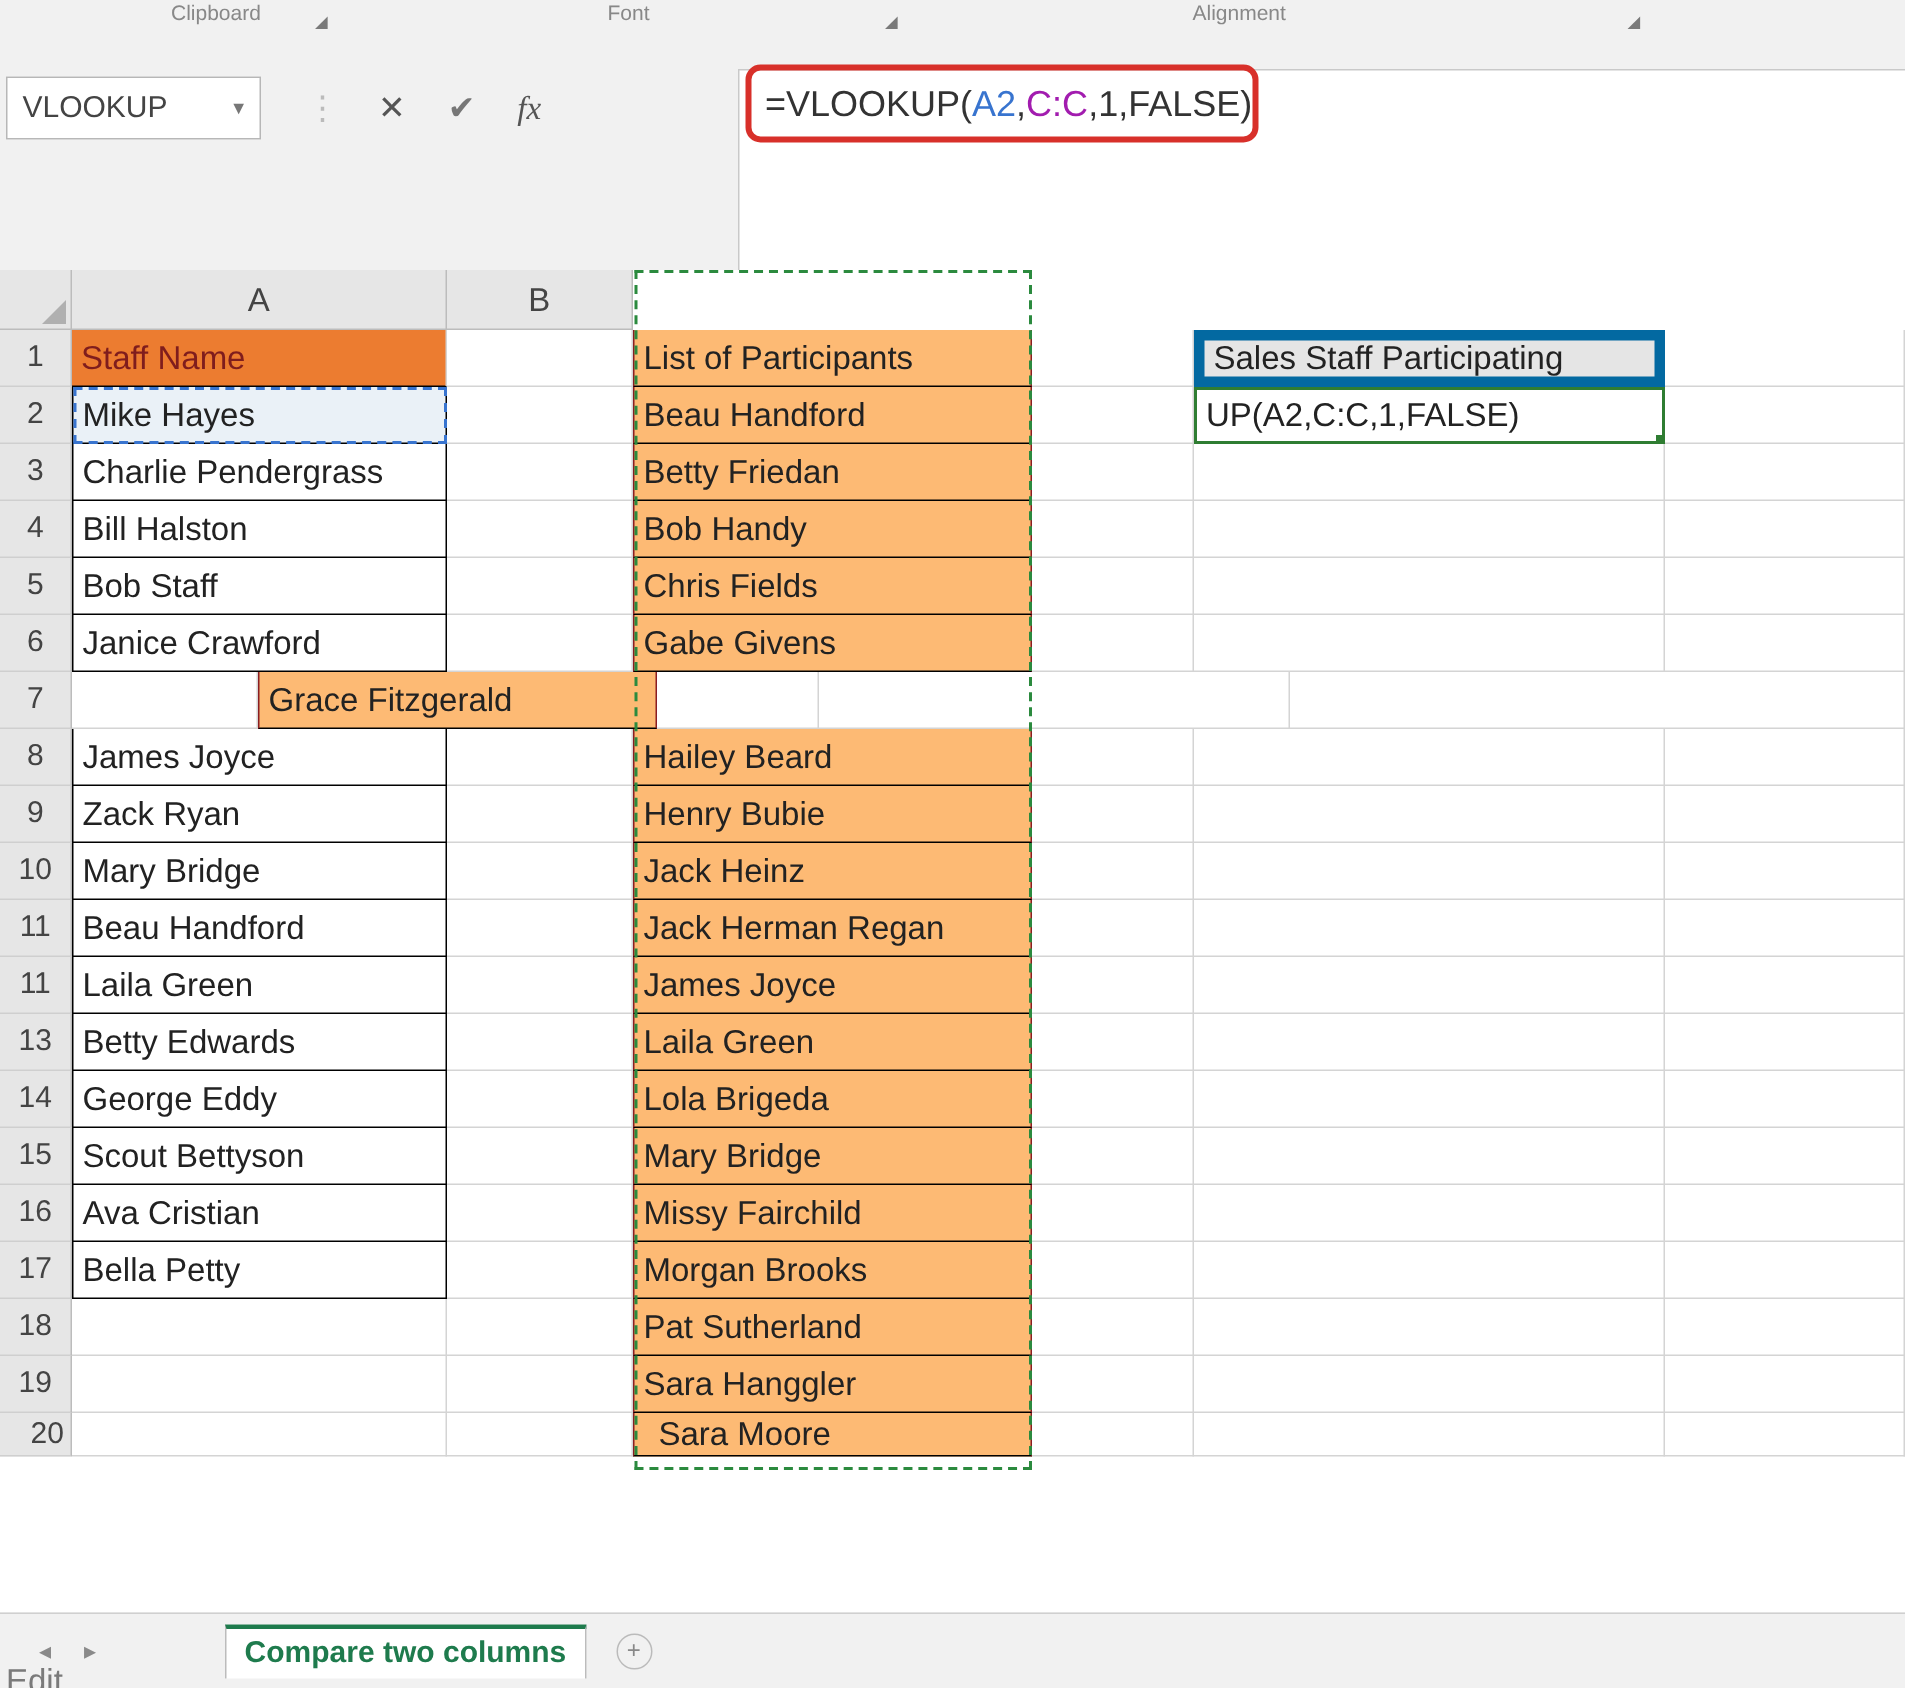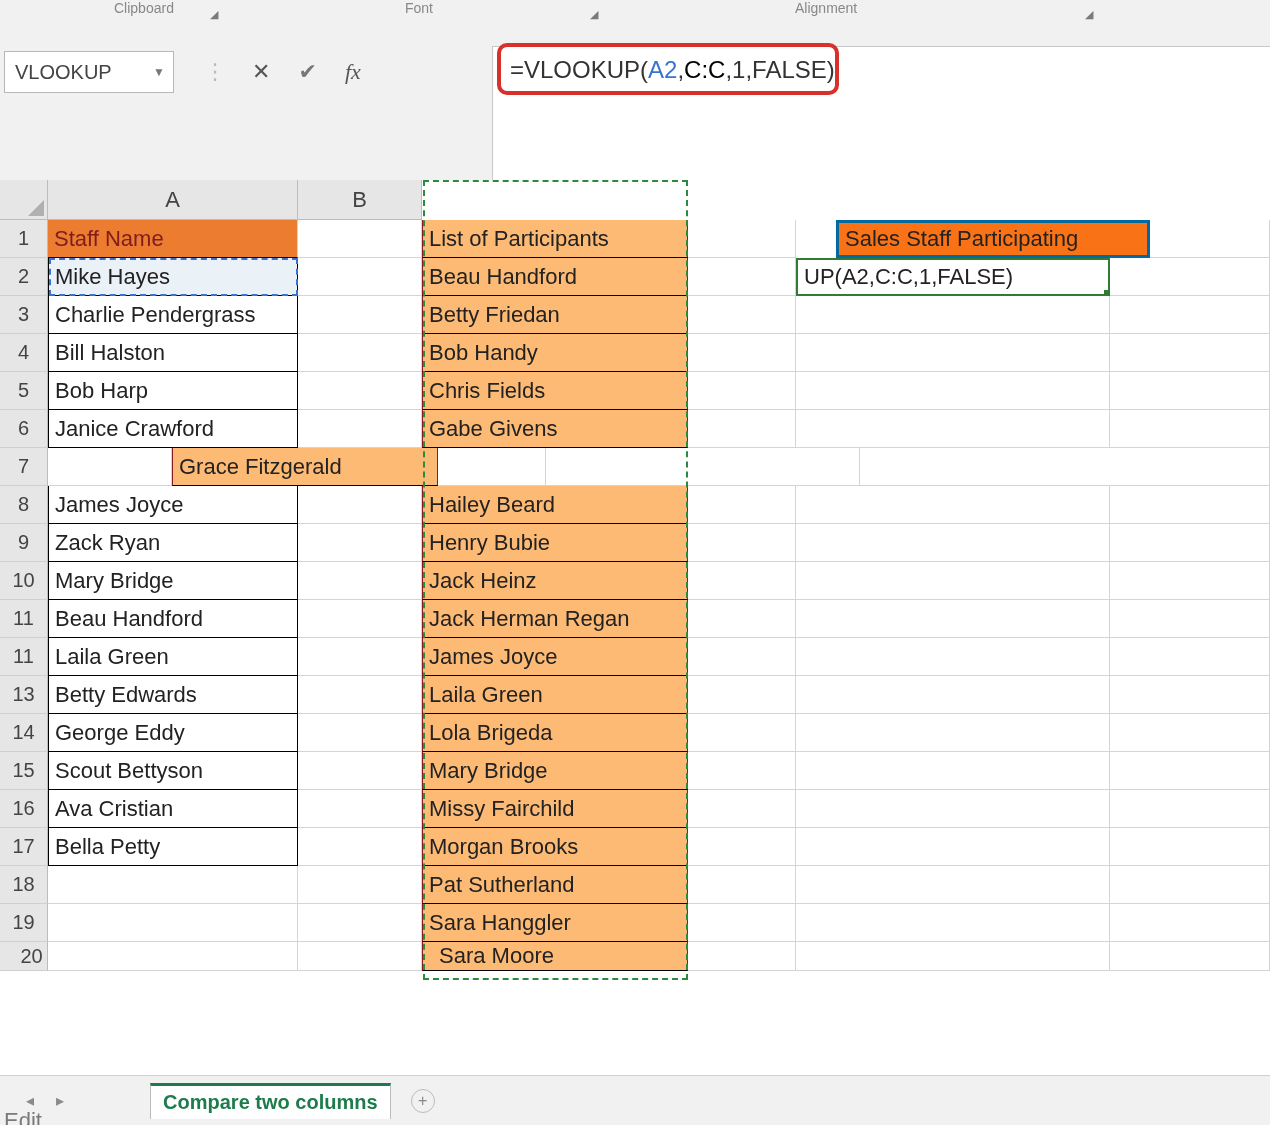--- a/index.html
+++ b/index.html
@@ -31,21 +31,21 @@
   }
   .formula-highlight{
     position:absolute; left:497px; top:5px; width:342px; height:52px;
     border:4px solid #d8302a; border-radius:10px; pointer-events:none;
   }
   .formula-text{
     position:absolute; left:510px; top:18px; font-size:24px; color:#333;
     font-family: "Segoe UI", Arial, sans-serif;
   }
   .formula-text .ref1{ color:#3874cf;}
-  .formula-text .ref2{ color:#000000;margin-top:44px;}
+  .formula-text .ref2{ color:#a21caf;margin-top:44px;}
   
   
   .fn-tip{
     position:absolute; left:524px; top:195px; right:0; height:30px;
     background:#f4f4f4; border:1px solid #bfbfbf; font-size:18px; color:#555;
     display:flex; align-items:center; padding-left:8px; white-space:nowrap; overflow:hidden;
   }
   .fn-tip b{ font-weight:700;}
   
   
@@ -90,21 +90,21 @@
     position:absolute; pointer-events:none;
     border:2px dashed #3874cf;
   }
   
   .c-col{ background:#fdba74; border-left:1.5px solid #8a1d22; border-right:1.5px solid #8a1d22; border-bottom:1px solid #000;}
   .c-dashed{
     position:absolute; pointer-events:none;
     border:2px dashed #2b8a3e;
   }
   
-  .e-hdr{ background:#f97316; border:3px solid #0369a1;margin-left:40px;}
+  .e-hdr{ background:#e5e5e5; border:7px solid #0369a1;}
   .e-active{
     border:2px solid #2f7d32; position:relative;
   }
   .e-active::after{
     content:""; position:absolute; right:-4px; bottom:-4px; width:8px; height:8px; background:#2f7d32;
   }
   
   
   .row.short{height:29px;}
   .row.short .rh,.row.short .cell{height:29px;padding-left:16px;}
@@ -215,21 +215,21 @@
           <div class="rh">4</div>
           <div class="cell colA a-body">Bill Halston</div>
           <div class="cell colB"></div>
           <div class="cell colC c-col">Bob Handy</div>
           <div class="cell colD"></div>
           <div class="cell colE"></div>
           <div class="cell colRest"></div>
         </div>
         <div class="row">
           <div class="rh">5</div>
-          <div class="cell colA a-body">Bob Harp</div>
+          <div class="cell colA a-body">Bob Staff</div>
           <div class="cell colB"></div>
           <div class="cell colC c-col">Chris Fields</div>
           <div class="cell colD"></div>
           <div class="cell colE"></div>
           <div class="cell colRest"></div>
         </div>
         <div class="row">
           <div class="rh">6</div>
           <div class="cell colA a-body">Janice Crawford</div>
           <div class="cell colB"></div>

